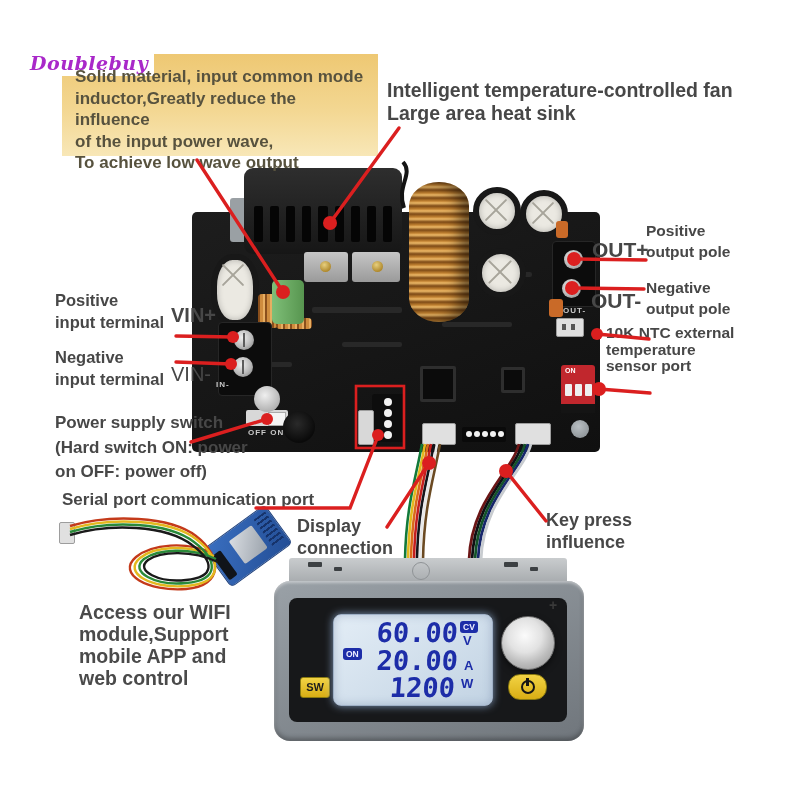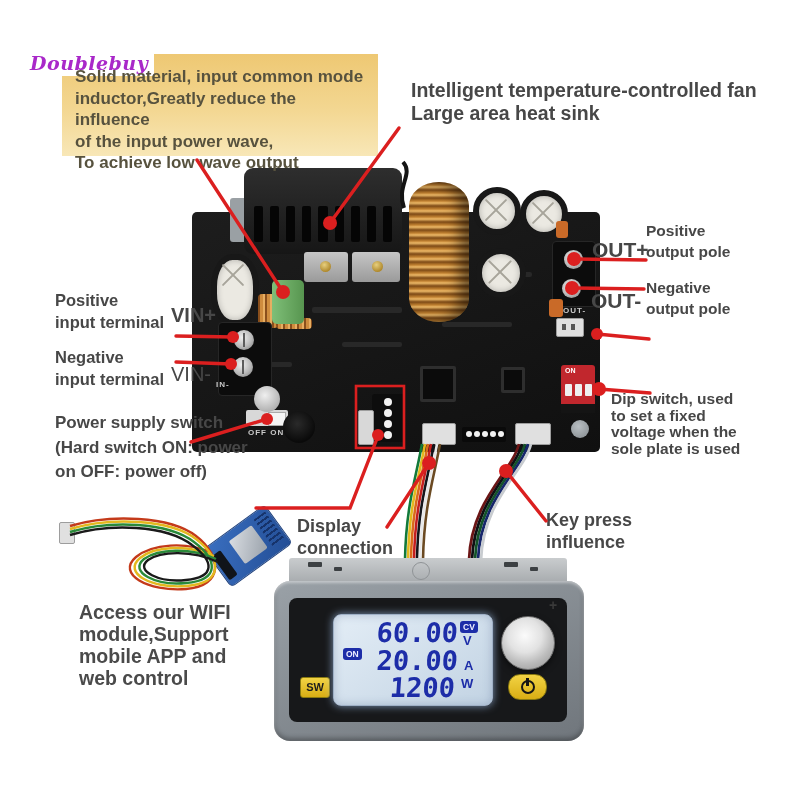--- a/index.html
+++ b/index.html
@@ -272,45 +272,45 @@
     <div class="pwr-bar"></div>
   </div>
 
   <div class="abs logo" style="z-index:21;">Doublebuy</div>
   <div class="abs notebox" style="z-index:20;"></div>
   <div class="abs notebox-text ml" style="z-index:21;">Solid material, input common mode
 inductor,Greatly reduce the influence
 of the input power wave,
 To achieve low wave output</div>
 
-  <div class="abs lbl ml" style="left:387px;top:79px;font-size:19.5px;line-height:23px;z-index:20;margin-left:24px;">Intelligent temperature-controlled fan
+  <div class="abs lbl ml" style="left:387px;top:79px;font-size:19.5px;line-height:23px;z-index:20;">Intelligent temperature-controlled fan
 Large area heat sink</div>
 
   <div class="abs lbl ml" style="left:55px;top:290px;font-size:16.5px;line-height:21.5px;z-index:20;">Positive
 input terminal</div>
   <div class="abs lbl" style="left:171px;top:304px;font-size:20px;font-weight:700;z-index:20;">VIN+</div>
   <div class="abs lbl ml" style="left:55px;top:347px;font-size:16.5px;line-height:21.5px;z-index:20;">Negative
 input terminal</div>
   <div class="abs lbl" style="left:171px;top:363px;font-size:20px;font-weight:400;z-index:20;">VIN-</div>
 
   <div class="abs lbl ml" style="left:55px;top:411px;font-size:17px;line-height:24.5px;z-index:20;">Power supply switch
 (Hard switch ON: power
 on OFF: power off)</div>
+  <div class="abs lbl" style="left:62px;top:490px;font-size:17px;z-index:20;">Serial port communication port</div>
 
   <div class="abs lbl" style="left:592px;top:238px;font-size:21px;font-weight:700;z-index:20;">OUT+</div>
   <div class="abs lbl ml" style="left:646px;top:220px;font-size:15.5px;line-height:21px;z-index:20;">Positive
 output pole</div>
   <div class="abs lbl" style="left:591px;top:289px;font-size:21px;font-weight:700;z-index:20;">OUT-</div>
   <div class="abs lbl ml" style="left:646px;top:277px;font-size:15.5px;line-height:21px;z-index:20;">Negative
 output pole</div>
 
-  <div class="abs lbl ml" style="left:611px;top:391px;font-size:15.5px;line-height:16.5px;z-index:20;">Dip switch, used
-to set a fixed
-voltage when the
-sole plate is used</div>
+  <div class="abs lbl ml" style="left:606px;top:325px;font-size:15.5px;line-height:16.5px;z-index:20;">10K NTC external
+temperature
+sensor port</div>
 
   <div class="abs lbl ml" style="left:297px;top:516px;font-size:18px;line-height:21.5px;z-index:20;">Display
 connection</div>
   <div class="abs lbl ml" style="left:546px;top:510px;font-size:18px;line-height:21.5px;z-index:20;">Key press
 influence</div>
 
   <div class="abs lbl ml" style="left:79px;top:601px;font-size:19.5px;font-weight:700;line-height:22px;color:#4a4a4a;z-index:20;">Access our WIFI
 module,Support
 mobile APP and
 web control</div>

